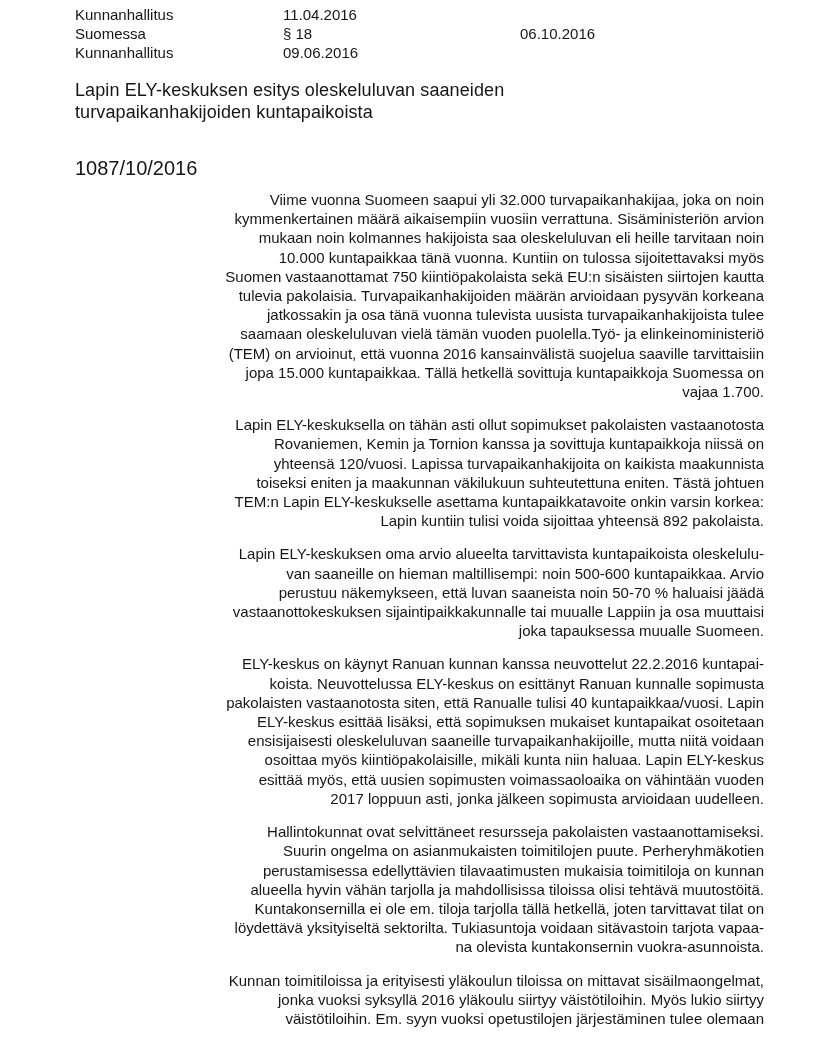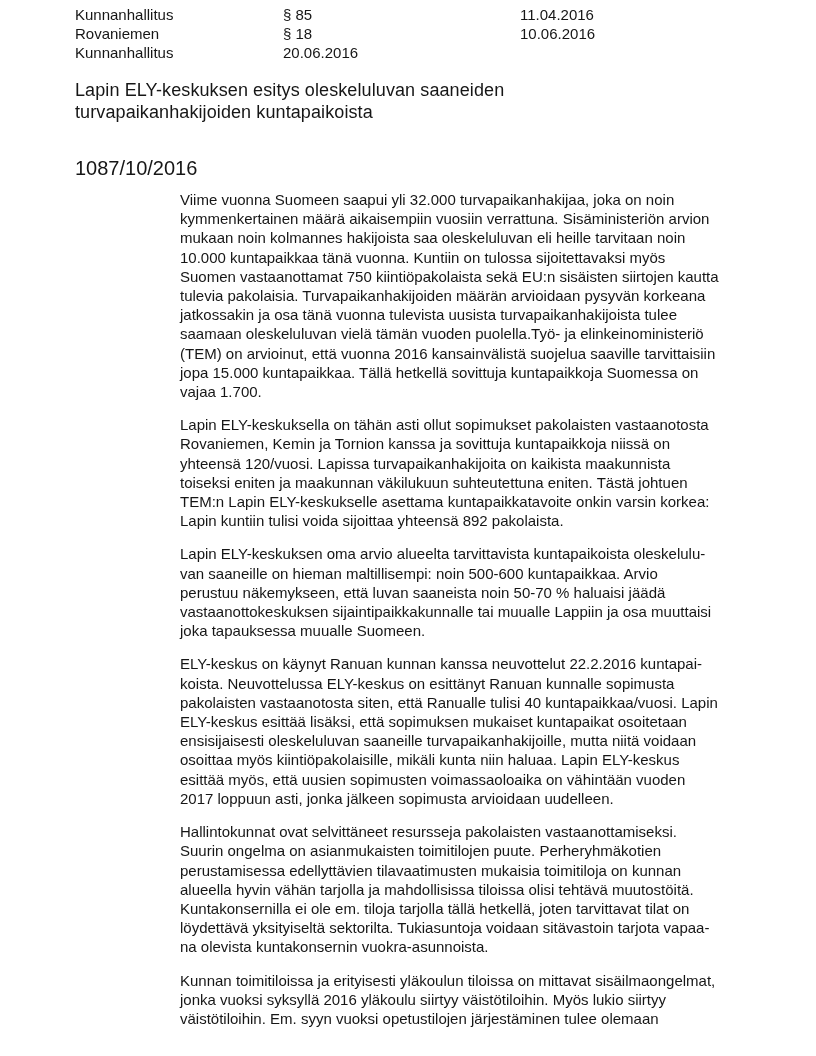--- a/index.html
+++ b/index.html
@@ -48,43 +48,43 @@
     margin-top: 15px;
   }
   .body-text {
     margin-left: 88px;
     margin-top: 12px;
     width: 601px;
     font-size: 15px;
     line-height: 19.2px;
   }
   .para {
-    margin: 0 0 14px 17px;
+    margin: 0 0 14px 9px;
     white-space: pre-line;
+    text-align: right;
   }
 </style>
 </head>
 <body>
 
 <div class="page">
 
   <div class="header-table">
     <div class="header-row">
       <span>Kunnanhallitus</span>
-      <span>§ 85</span>
       <span>11.04.2016</span>
     </div>
     <div class="header-row">
-      <span>Rovaniemen</span>
+      <span>Suomessa</span>
       <span>§ 18</span>
-      <span>10.06.2016</span>
+      <span>06.10.2016</span>
     </div>
     <div class="header-row">
       <span>Kunnanhallitus</span>
-      <span>20.06.2016</span>
+      <span>09.06.2016</span>
     </div>
   </div>
 
   <h1 class="doc-title" style="margin-bottom:0;">Lapin ELY-keskuksen esitys oleskeluluvan saaneiden
 turvapaikanhakijoiden kuntapaikoista</h1>
 
   <div class="case-number">1087/10/2016</div>
 
 
   <div class="body-text">

